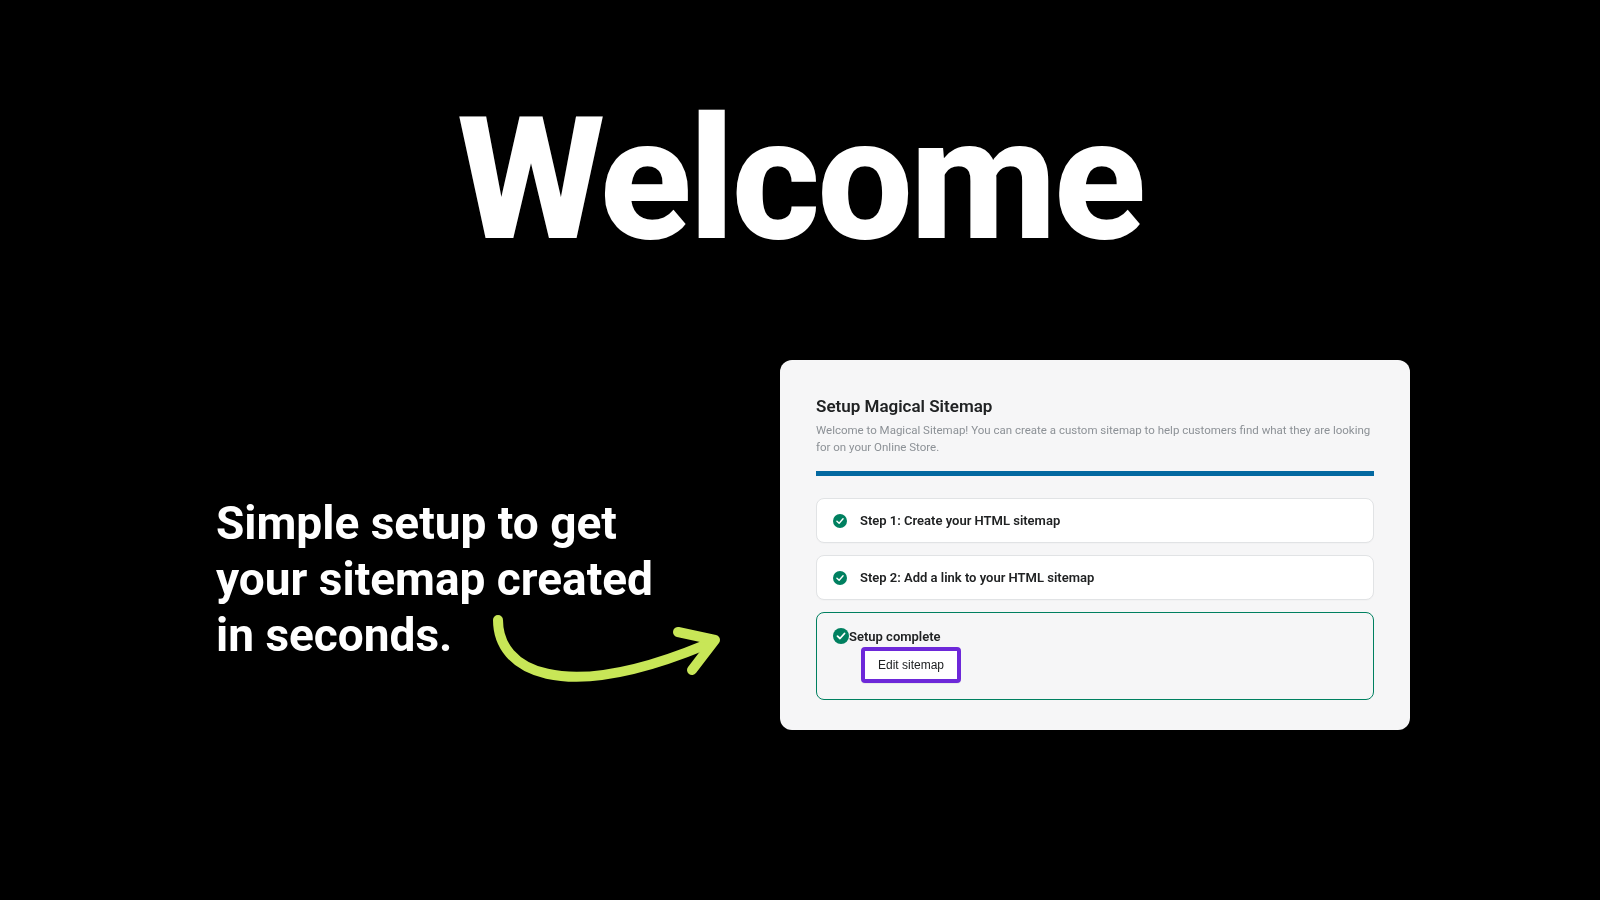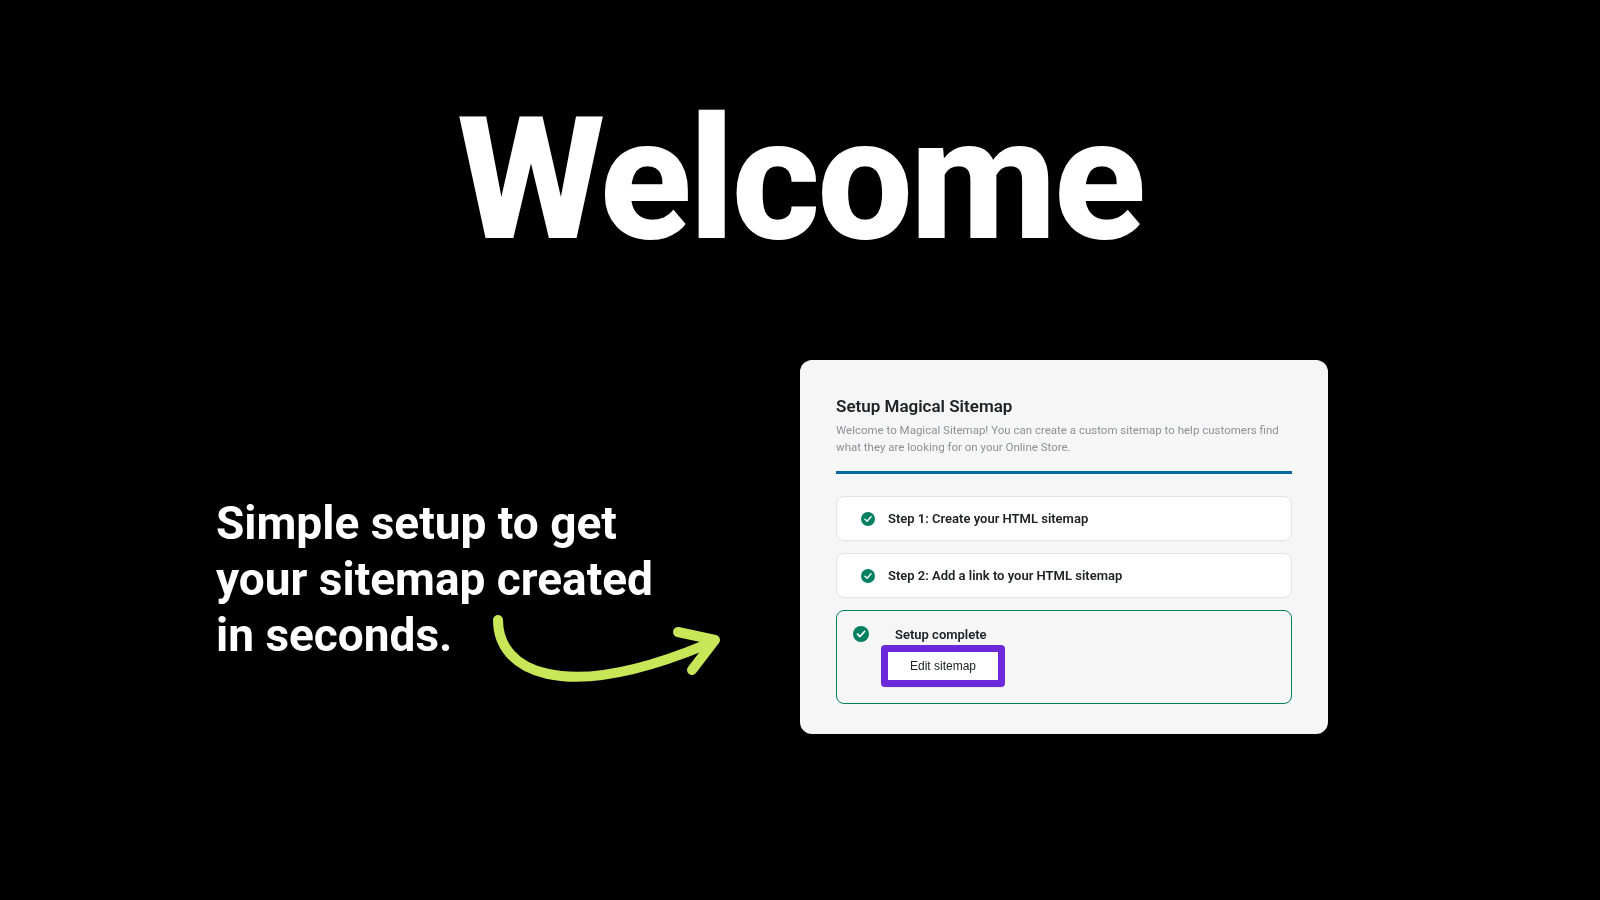--- a/index.html
+++ b/index.html
@@ -31,46 +31,46 @@
     line-height: 1.22;
     max-width: 440px;
   }
   .arrow {
     position: absolute;
     left: 480px;
     top: 610px;
   }
   .panel {
     position: absolute;
-    left: 800px;
+    left: 780px;
     top: 360px;
-    width: 528px;
+    width: 630px;
     background: #f6f6f7;
     border-radius: 12px;
     padding: 36px 36px 30px 36px;
   }
   .panel-title {
     color: #202223;
     font-weight: 600;
     font-size: 17px;
     margin-bottom: 6px;
   }
   .panel-desc {
     color: #8c9196;
     font-size: 11.5px;
     line-height: 1.45;
     padding-bottom: 16px;
-    border-bottom: 3px solid #0369a1;
+    border-bottom: 5px solid #0369a1;
     margin-bottom: 22px;
   }
   .step-card {
     background: #fff;
     border: 1px solid #e1e3e5;
     border-radius: 8px;
-    padding: 14px 24px;
+    padding: 14px 16px;
     display: flex;
     align-items: center;
     gap: 13px;
     margin-bottom: 12px;
     box-shadow: 0 1px 1px rgba(0,0,0,0.02);
   }
   .step-card .label {
     color: #202223;
     font-weight: 600;
     font-size: 13px;
@@ -86,44 +86,44 @@
   }
   .complete-card {
     border: 1px solid #008060;
     border-radius: 8px;
     padding: 15px 16px 16px 16px;
     background: #f6f6f7;
   }
   .complete-row {
     display: flex;
     align-items: center;
-    gap: 26px;
+    gap: 0;
     margin-bottom: 3px;
   }
   .complete-title {
     color: #202223;
     font-weight: 600;
     font-size: 13px;
   }
   .complete-desc {
     color: #6d7175;
     font-size: 11.5px;
     margin-left: 28px;
     margin-bottom: 12px;
   }
   .edit-btn {
     margin-left: 28px;
     display: inline-block;
     background: #fff;
-    border: 7px solid #6d28d9;
+    border: 4px solid #6d28d9;
     border-radius: 4px;
     color: #202223;
     font-size: 12px;
     font-weight: 500;
-    padding: 7px 22px;
+    padding: 7px 13px;
     cursor: pointer;
     box-shadow: 0 1px 0 rgba(0,0,0,0.05);
   }
 </style>
 </head>
 <body>
 
 <div class="hero-title">Welcome</div>
 
 <div class="tagline">Simple setup to get your sitemap created in seconds.</div>

